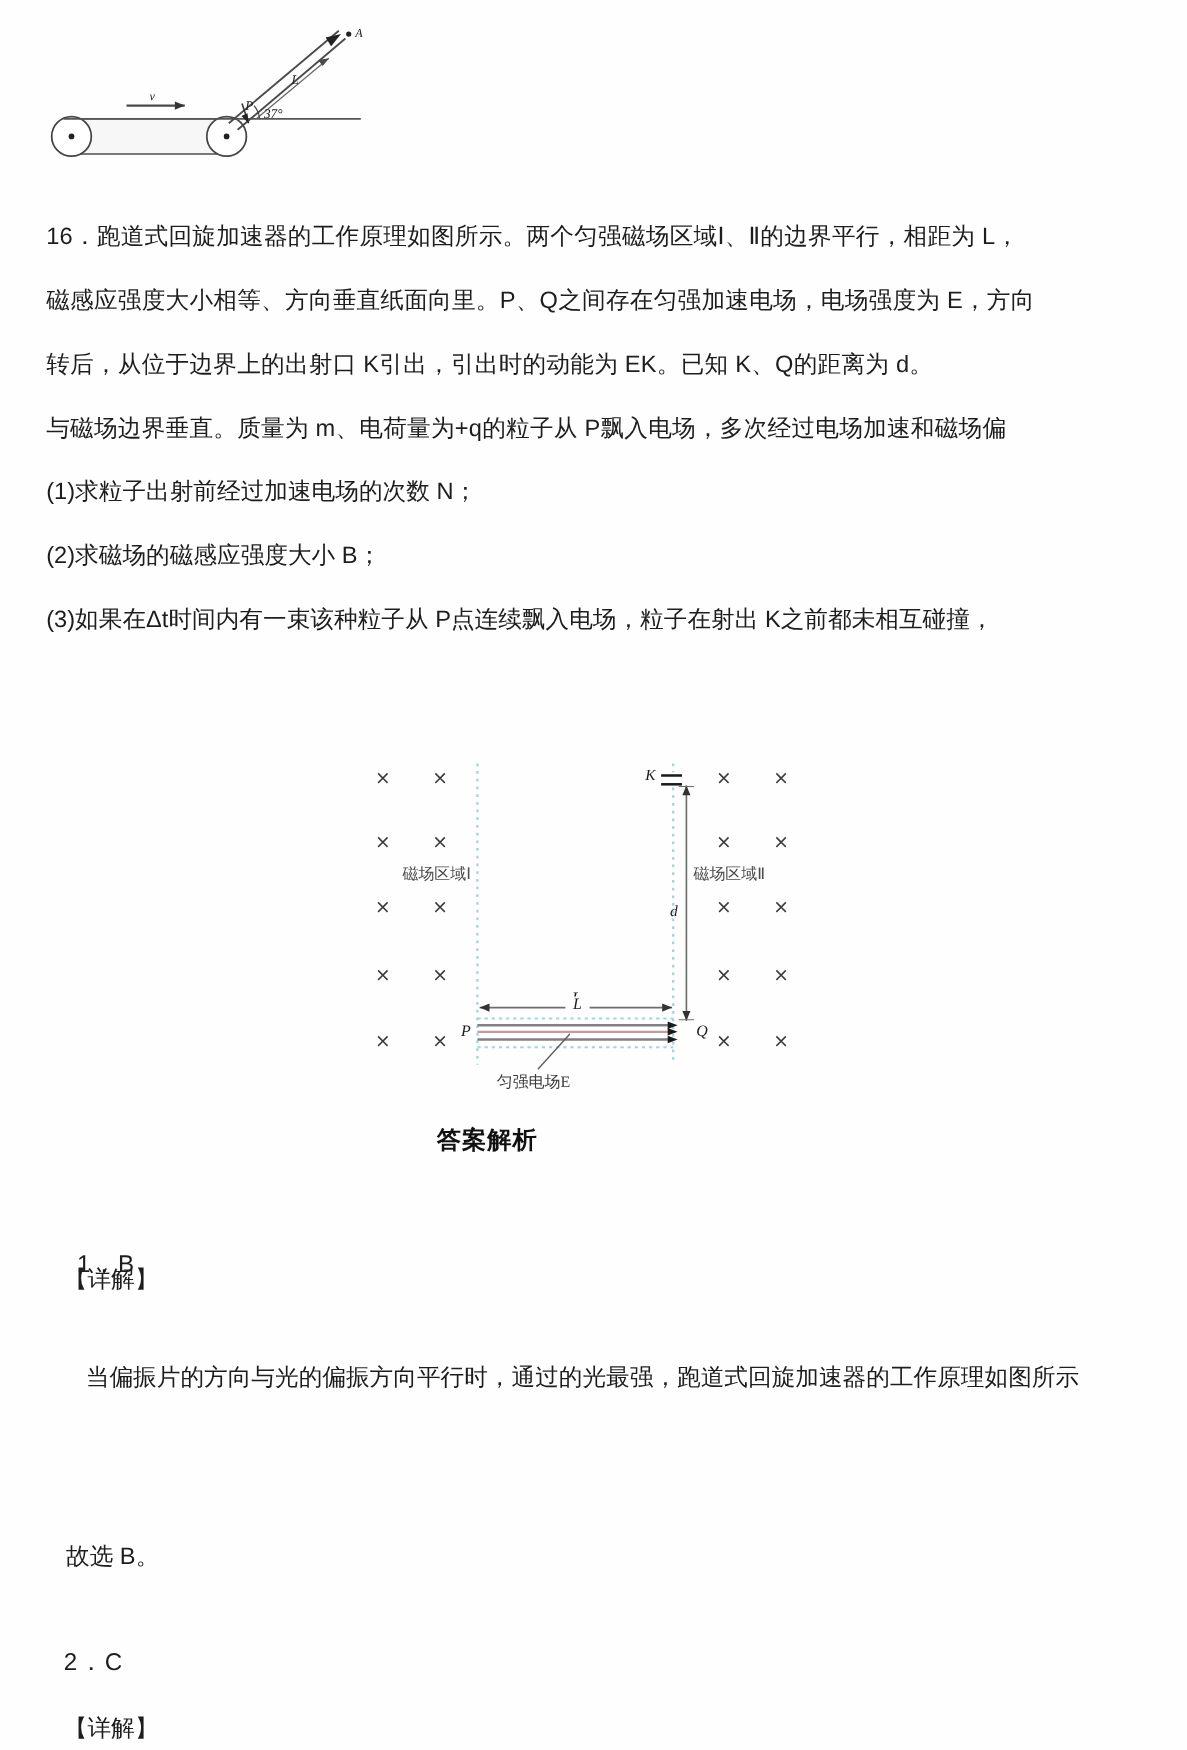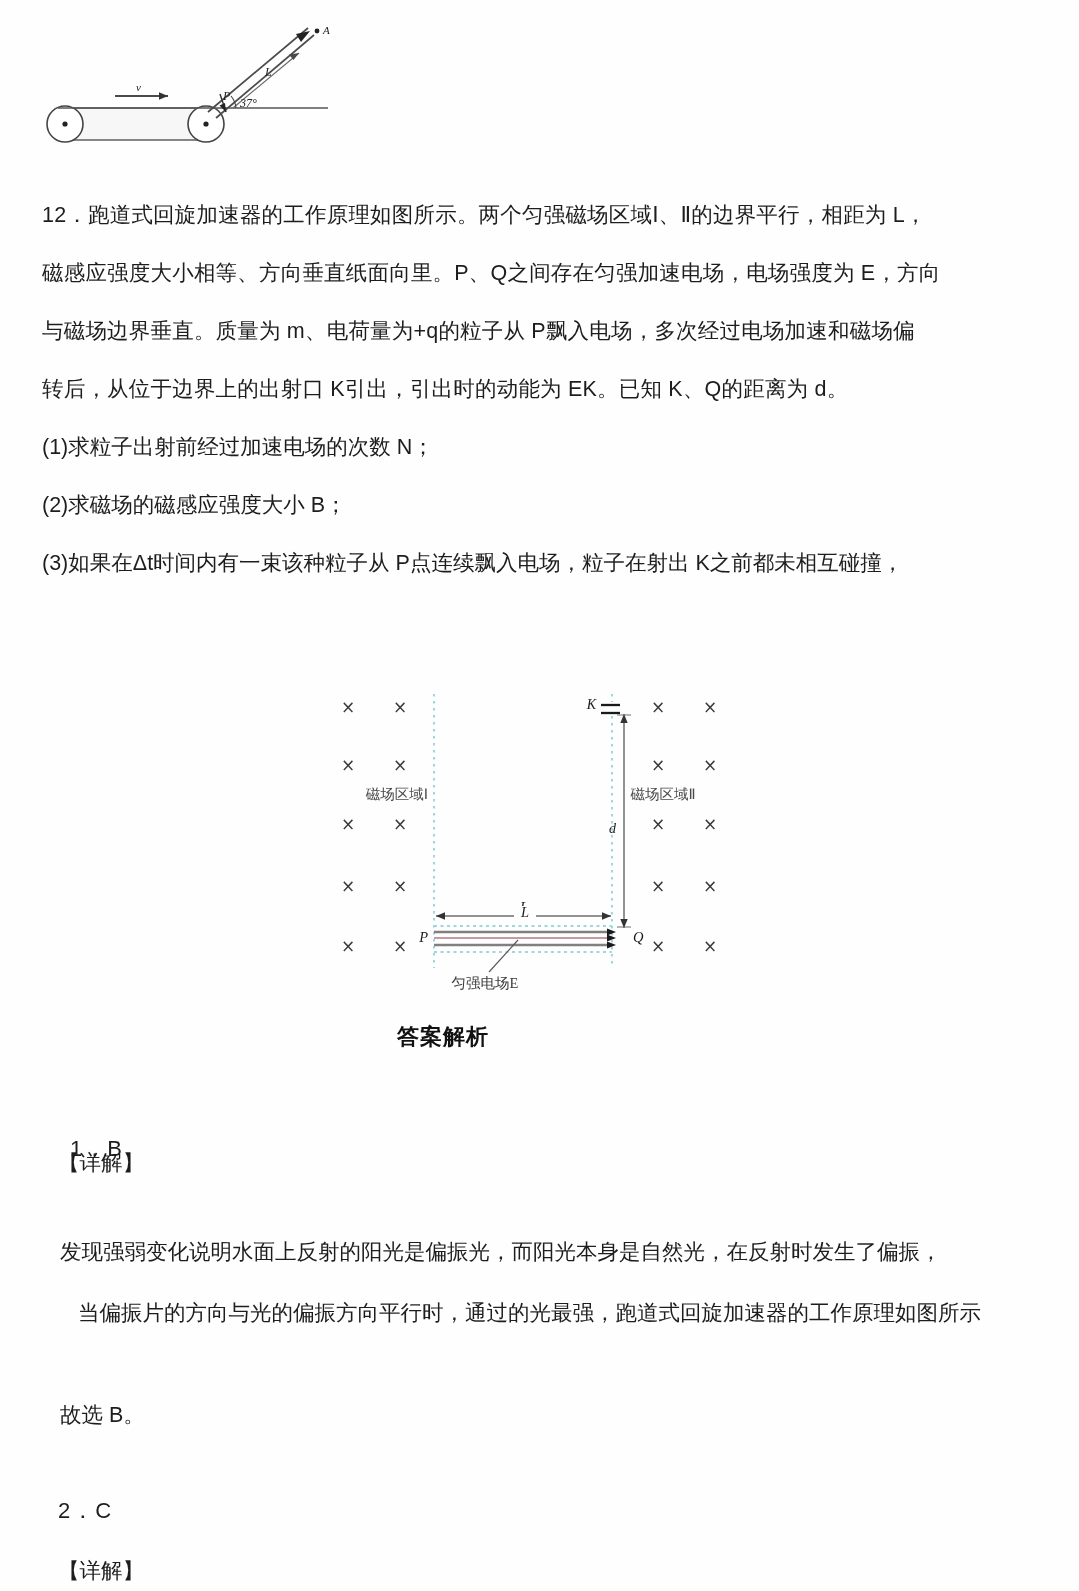--- a/index.html
+++ b/index.html
@@ -143,24 +143,24 @@
       <text x="183" y="92" font-size="12" font-style="italic" font-family="Liberation Serif, serif" fill="#222">P</text>
       <line x1="180" y1="86" x2="186" y2="104" stroke="#333" stroke-width="1.4"></line>
       <polygon points="186,104 179.5,97.5 185,95" fill="#222"></polygon>
 
       <path d="M 196 100 A 22 22 0 0 0 191 88" fill="none" stroke="#444" stroke-width="1.1"></path>
       <text x="200" y="99" font-size="12" font-style="italic" font-family="Liberation Serif, serif" fill="#222">37°</text>
     </svg>
   </div>
 
   <div class="qblock">
-    <div class="qline">12．跑道式回旋加速器的工作原理如图所示。两个匀强磁场区域Ⅰ、Ⅱ的边界平行，相距为 L，</div>
+    <div class="qline">16．跑道式回旋加速器的工作原理如图所示。两个匀强磁场区域Ⅰ、Ⅱ的边界平行，相距为 L，</div>
     <div class="qline">磁感应强度大小相等、方向垂直纸面向里。P、Q之间存在匀强加速电场，电场强度为 E，方向</div>
+    <div class="qline">转后，从位于边界上的出射口 K引出，引出时的动能为 EK。已知 K、Q的距离为 d。</div>
     <div class="qline">与磁场边界垂直。质量为 m、电荷量为+q的粒子从 P飘入电场，多次经过电场加速和磁场偏</div>
-    <div class="qline">转后，从位于边界上的出射口 K引出，引出时的动能为 EK。已知 K、Q的距离为 d。</div>
     <div class="sub-q">(1)求粒子出射前经过加速电场的次数 N；</div>
     <div class="sub-q">(2)求磁场的磁感应强度大小 B；</div>
     <div class="sub-q">(3)如果在Δt时间内有一束该种粒子从 P点连续飘入电场，粒子在射出 K之前都未相互碰撞，</div>
   </div>
 
   <div class="fig-field">
     <svg width="470" height="330" viewBox="0 0 470 330">
 
       <g font-size="17" fill="#3a3a3a" font-family="DejaVu Sans, sans-serif" text-anchor="middle">
         <text x="48" y="37">×</text>
@@ -248,21 +248,20 @@
     </svg>
   </div>
 
   <div class="ans-heading">答案解析</div>
 
   <div class="ans-num" style="left:70px; top:1088px;margin-top:46px;">1．B</div>
 
   <div class="ans-tag" style="left:58px; top:1148px;">【详解】</div>
 
   <div class="exp-block">
-    <div class="exp-line">发现强弱变化说明水面上反射的阳光是偏振光，而阳光本身是自然光，在反射时发生了偏振，</div>
     <div class="exp-line ind">当偏振片的方向与光的偏振方向平行时，通过的光最强，跑道式回旋加速器的工作原理如图所示</div>
   </div>
 
   <div class="concl">故选 B。</div>
 
   <div class="ans-num" style="left:58px; top:1496px;text-align:center;">2．C</div>
 
   <div class="ans-tag" style="left:58px; top:1556px;">【详解】</div>
 
 </div>

